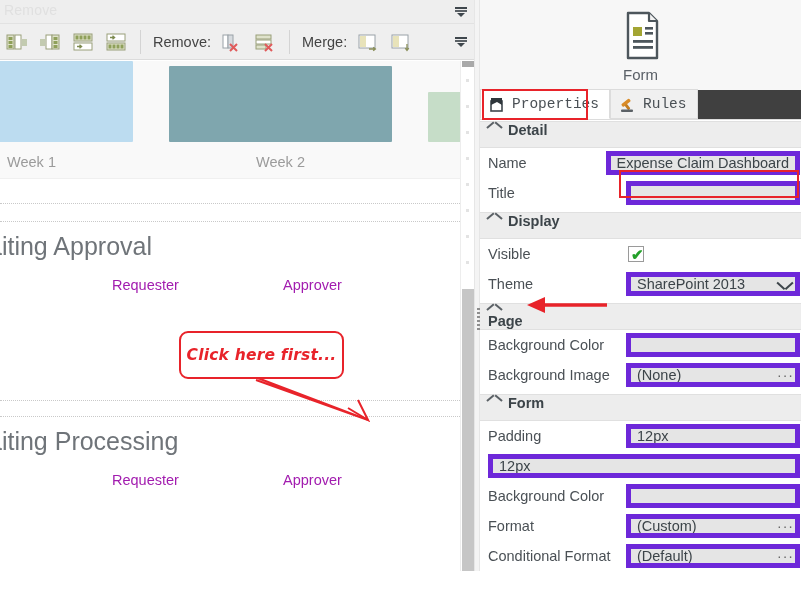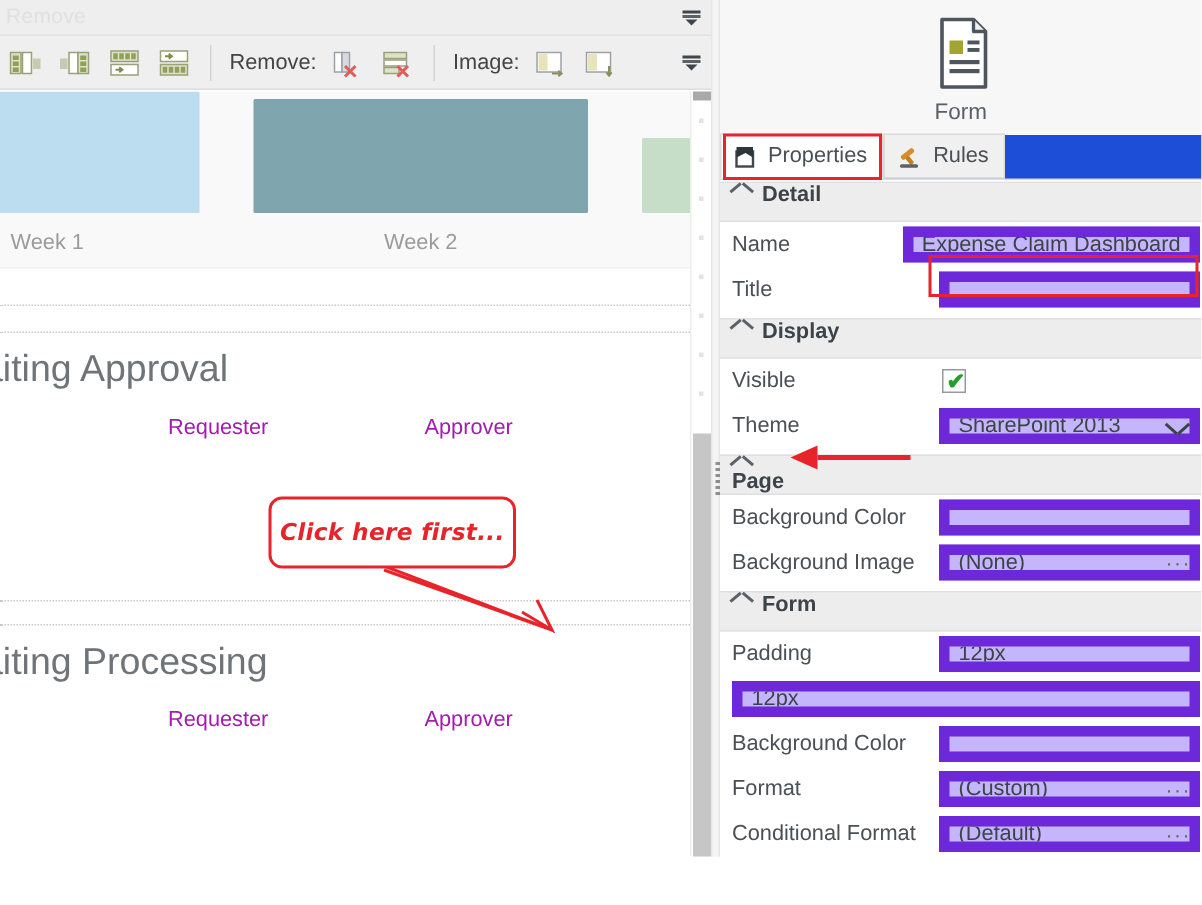--- a/index.html
+++ b/index.html
@@ -183,23 +183,23 @@
   }
   #panel-header-label {
     margin-top: 4px;
     font-size: 15px; color: #5a6067;
   }
 
   
   #tabs {
     position: absolute; left: 0; top: 90px;
     width: 321px; height: 30px;
-    background: #1d4ed8;
+    background: #404040;
     border-bottom: 1px solid #dcdcdc;
-    display: flex; align-items: flex-end;
+    display: flex; align-items: flex-end; font-family: Liberation Mono, monospace;
   }
   .tab {
     height: 30px;
     display: flex; align-items: center; gap: 6px;
     padding: 0 10px 0 8px;
     font-size: 14.5px; color: #4a5055;
     background: #ffffff;
     border: 1px solid #dcdcdc;
     border-bottom: 1px solid #ffffff;
     position: relative;
@@ -254,22 +254,22 @@
     white-space: nowrap;
   }
   .prop-value {
     flex: 1; height: 24px;
     margin-right: 1px;
     display: flex; align-items: center;
     position: relative;
   }
   .vfield {
     width: 100%; height: 24px;
-    border: 7px solid #6d28d9;
-    background: #c4b5fd;
+    border: 5px solid #6d28d9;
+    background: #e5e5e5;
     font-size: 14.5px; color: #3c4449;
     display: flex; align-items: center;
     padding: 0 6px;
     white-space: nowrap; overflow: hidden;
   }
   .ellipsis-btn {
     position: absolute; right: 6px; top: 50%;
     transform: translateY(-50%);
     font-size: 14px; color: #666; letter-spacing: 1px;
     line-height: 1;
@@ -383,21 +383,21 @@
         <div class="tb-btn">
           <svg width="22" height="20" viewBox="0 0 22 20">
             <rect x="2" y="3" width="15" height="4" fill="#dfe2cb" stroke="#9aa07a"></rect>
             <rect x="2" y="8" width="15" height="4" fill="#ffffff" stroke="#9aa07a"></rect>
             <rect x="2" y="13" width="10" height="4" fill="#dfe2cb" stroke="#9aa07a"></rect>
             <path d="M11 12 L18 19 M18 12 L11 19" stroke="#e05b5b" stroke-width="2" fill="none"></path>
           </svg>
         </div>
 
         <div class="tb-sep"></div>
-        <span class="tb-text">Image:</span>
+        <span class="tb-text">Merge:</span>
 
         <div class="tb-btn">
           <svg width="22" height="20" viewBox="0 0 22 20">
             <rect x="2" y="3" width="16" height="13" fill="#ffffff" stroke="#9aa2a8"></rect>
             <rect x="3" y="4" width="6" height="11" fill="#e8e3ba"></rect>
             <path d="M12 17 L18 17 M16.2 15.2 L18.4 17 L16.2 18.8" stroke="#8a8f5a" fill="none" stroke-width="1.3"></path>
           </svg>
         </div>
         <div class="tb-btn">
           <svg width="22" height="20" viewBox="0 0 22 20">

